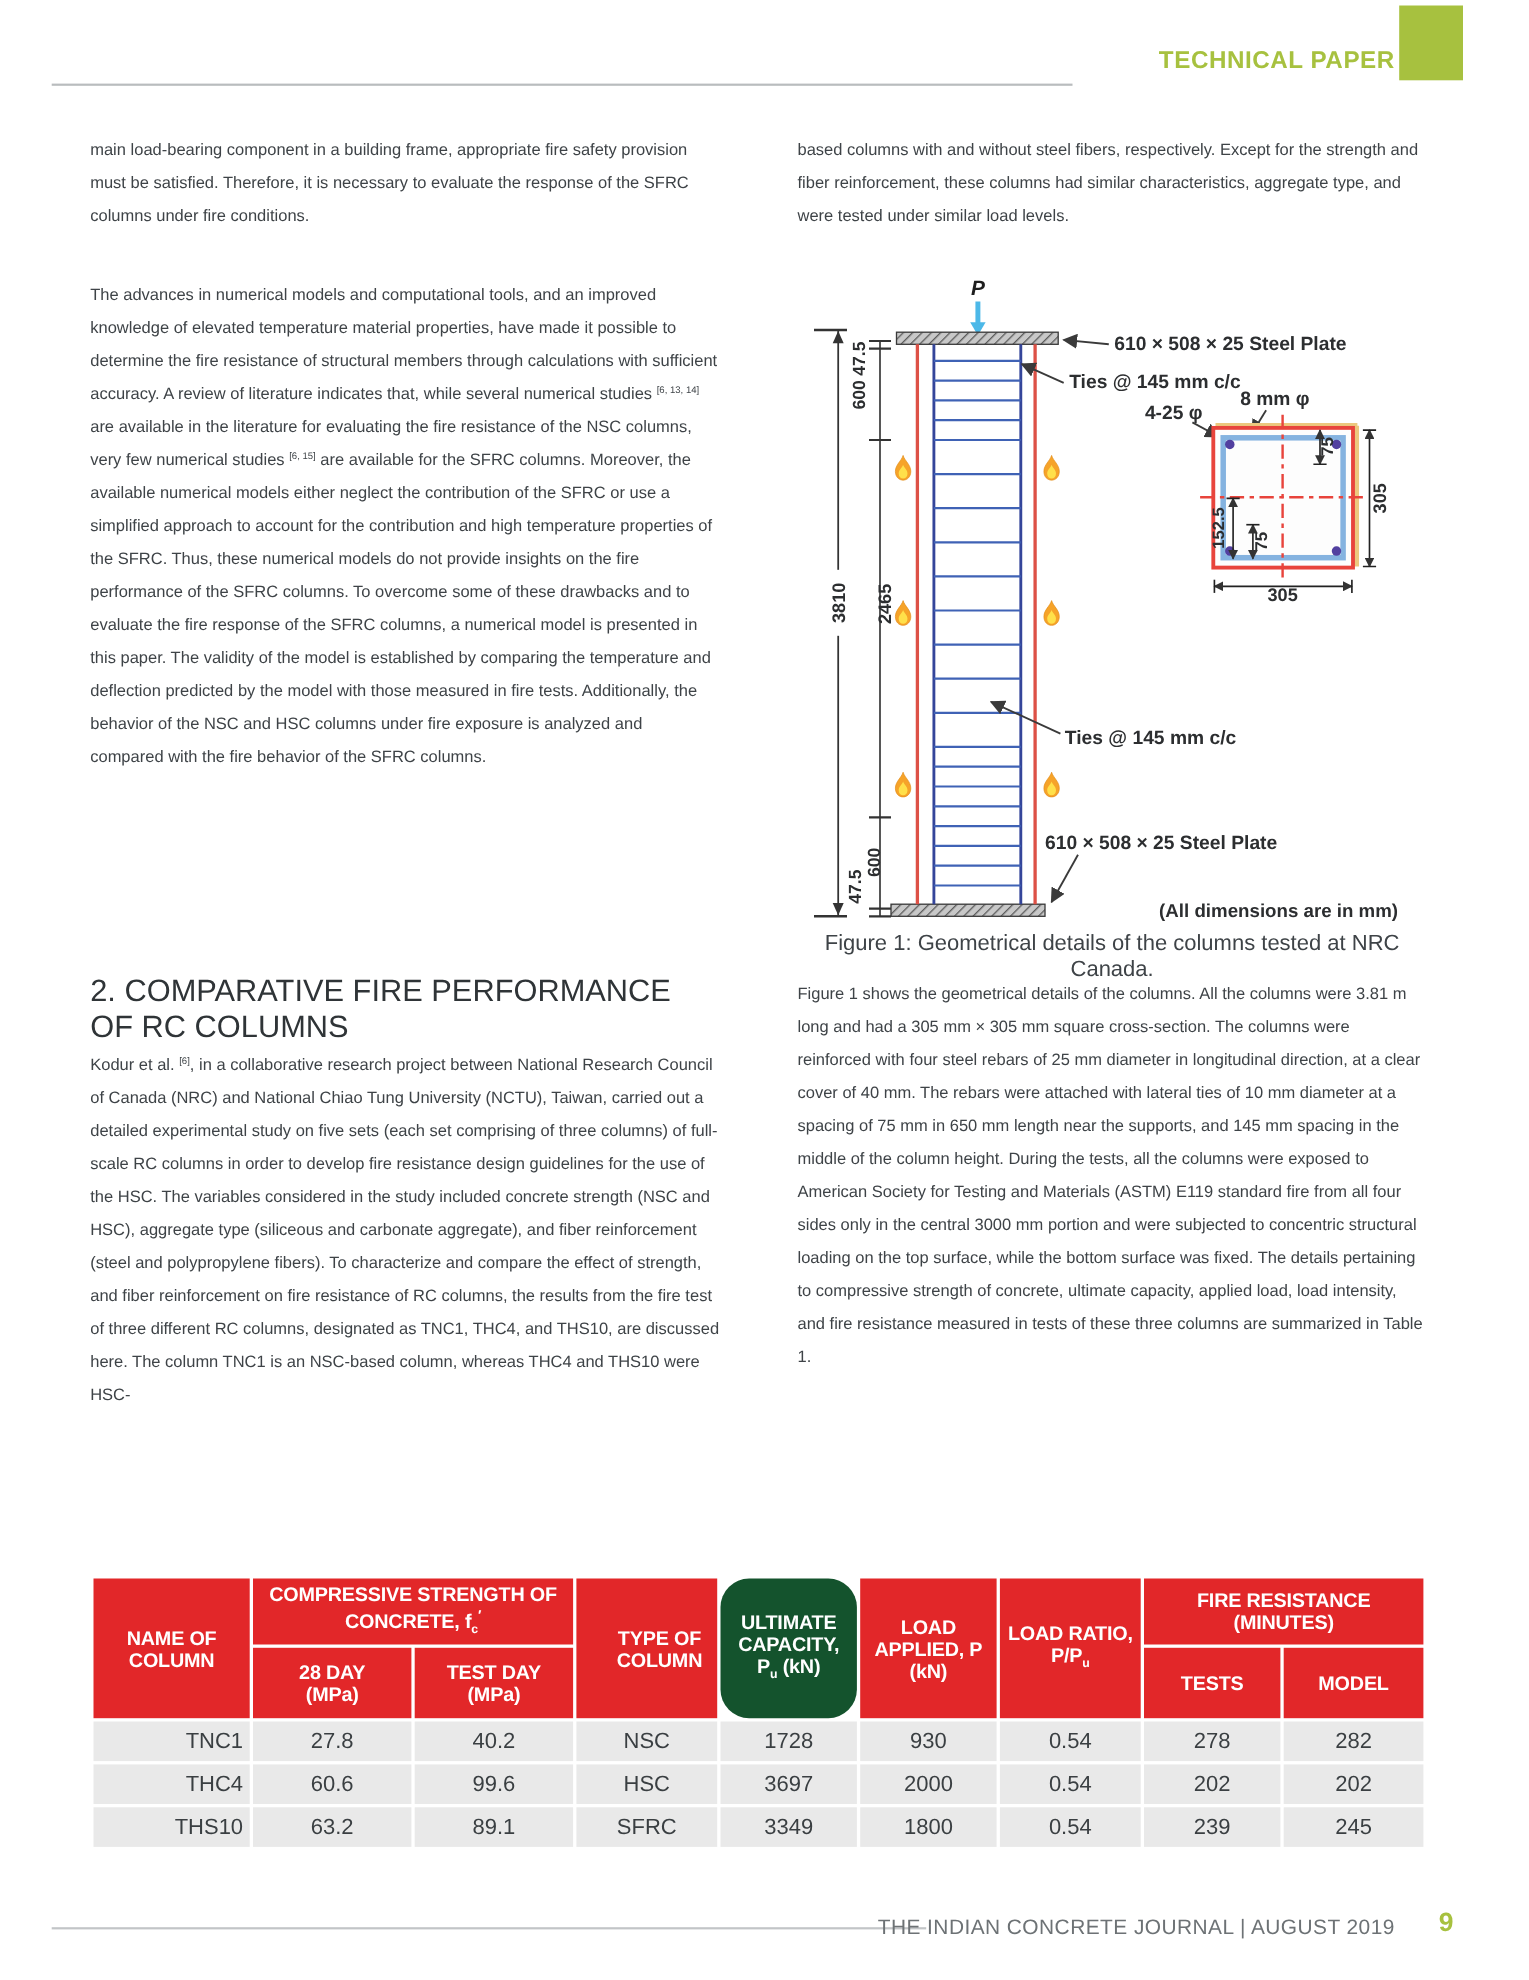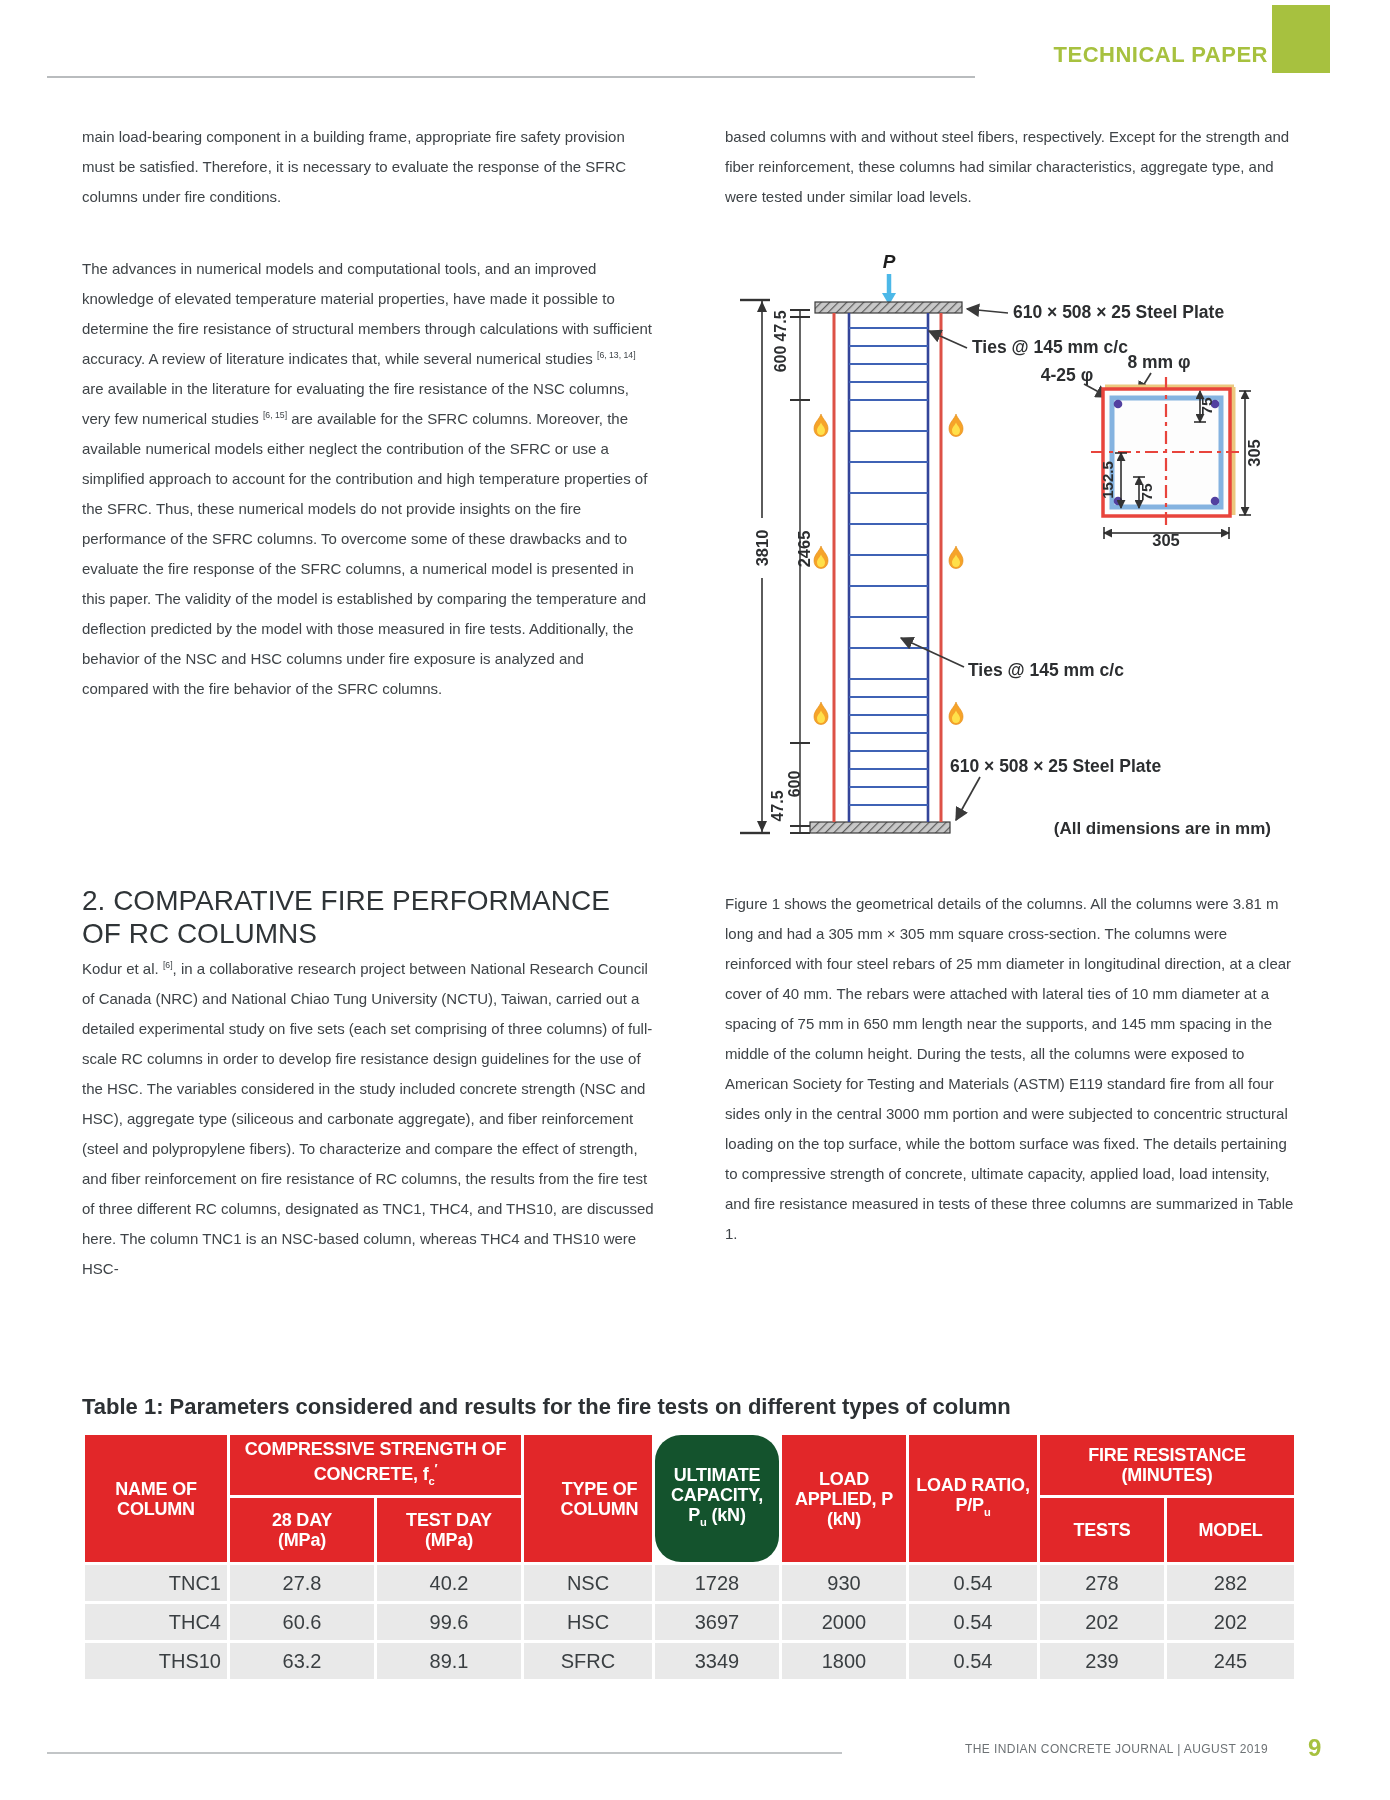--- a/index.html
+++ b/index.html
@@ -25,21 +25,21 @@
          padding:3px 5px;vertical-align:middle;letter-spacing:-0.2px;}
   .t1 tr.hr1 th{height:54px;}
   .t1 tr.hr2 th{height:58px;}
   .t1 td{background:#e9e9e9;color:#3a3f42;font-size:20px;text-align:center;
          padding:0 6px;height:36px;vertical-align:middle;}
   .t1 td.name{text-align:right;}
   .t1 sub{font-size:0.62em;}
   .t1 sup{font-size:0.72em;}
   .f-rule{position:absolute;left:47px;top:1752px;width:795px;height:2px;background:#c2c5c7;}
   .f-text{position:absolute;left:600px;top:1742px;width:668px;text-align:right;
-          font-size:12px;color:#6d7275;letter-spacing:0.4px;}
+          font-size:19px;color:#6d7275;letter-spacing:0.4px;}
   .f-page{position:absolute;left:1308px;top:1734px;font-size:24px;font-weight:bold;}
   svg text{font-family:"Liberation Sans",sans-serif;}
 </style>
 </head>
 <body>
 
 <div class="page">
 
   <div class="h-rule"></div>
   <div class="h-title accent-text" style="color: rgb(167, 193, 63);">TECHNICAL PAPER</div>
@@ -201,23 +201,23 @@
         <line x1="507" y1="279" x2="507" y2="291"></line>
       </g>
     </g>
     <text transform="translate(490,158) rotate(-90)" text-anchor="middle" font-size="15.5" font-weight="600" fill="#2c2e30">75</text>
     <text transform="translate(391,232) rotate(-90)" text-anchor="middle" font-size="15" font-weight="600" fill="#2c2e30">152.5</text>
     <text transform="translate(430,244) rotate(-90)" text-anchor="middle" font-size="15.5" font-weight="600" fill="#2c2e30">75</text>
     <text transform="translate(538,205) rotate(-90)" text-anchor="middle" font-size="16.5" font-weight="600" fill="#2c2e30">305</text>
     <text x="444" y="298" text-anchor="middle" font-size="16.5" font-weight="600" fill="#2c2e30">305</text>
   </svg>
 
+  <div class="fig-caption">Figure 1: Geometrical details of the columns tested at NRC Canada.</div>
   <div class="body-text" style="left:725px;top:889px;">Figure 1 shows the geometrical details of the columns. All the columns were 3.81 m long and had a 305 mm × 305 mm square cross-section. The columns were reinforced with four steel rebars of 25 mm diameter in longitudinal direction, at a clear cover of 40 mm. The rebars were attached with lateral ties of 10 mm diameter at a spacing of 75 mm in 650 mm length near the supports, and 145 mm spacing in the middle of the column height. During the tests, all the columns were exposed to American Society for Testing and Materials (ASTM) E119 standard fire from all four sides only in the central 3000 mm portion and were subjected to concentric structural loading on the top surface, while the bottom surface was fixed. The details pertaining to compressive strength of concrete, ultimate capacity, applied load, load intensity, and fire resistance measured in tests of these three columns are summarized in Table 1.</div>
 
-  <div class="tbl-title">Table 1: Parameters considered and results for the fire tests on different types of column</div>
   <table class="t1">
     <colgroup>
       <col style="width:142px">
         <col style="width:144px">
         <col style="width:144px">
       <col style="width:128px">
         <col style="width:124px">
         <col style="width:124px">
       <col style="width:128px">
         <col style="width:124px">

